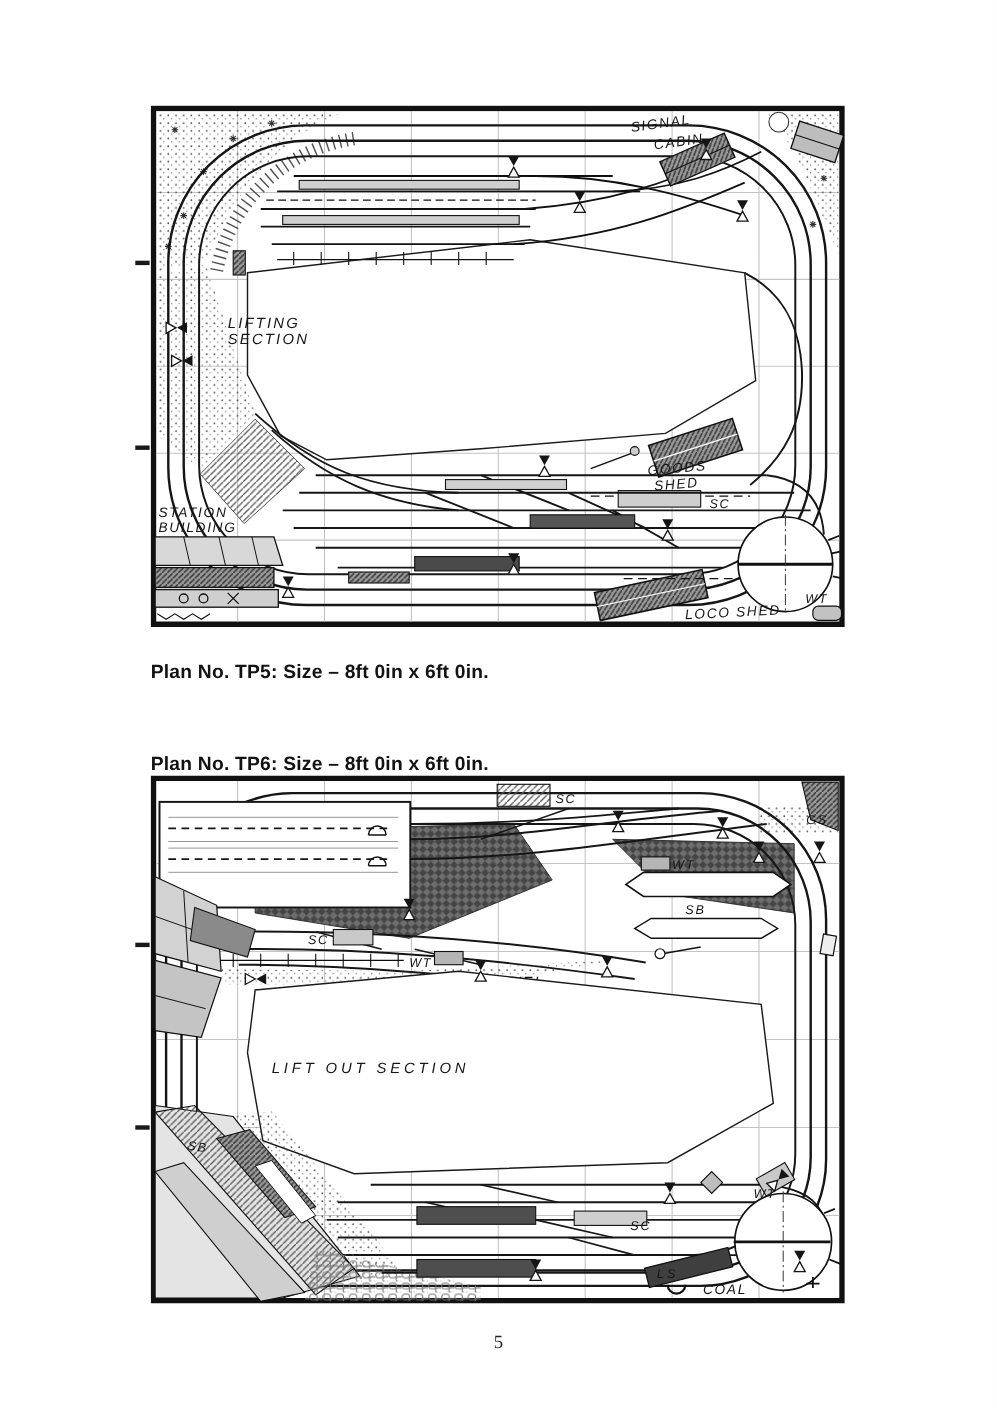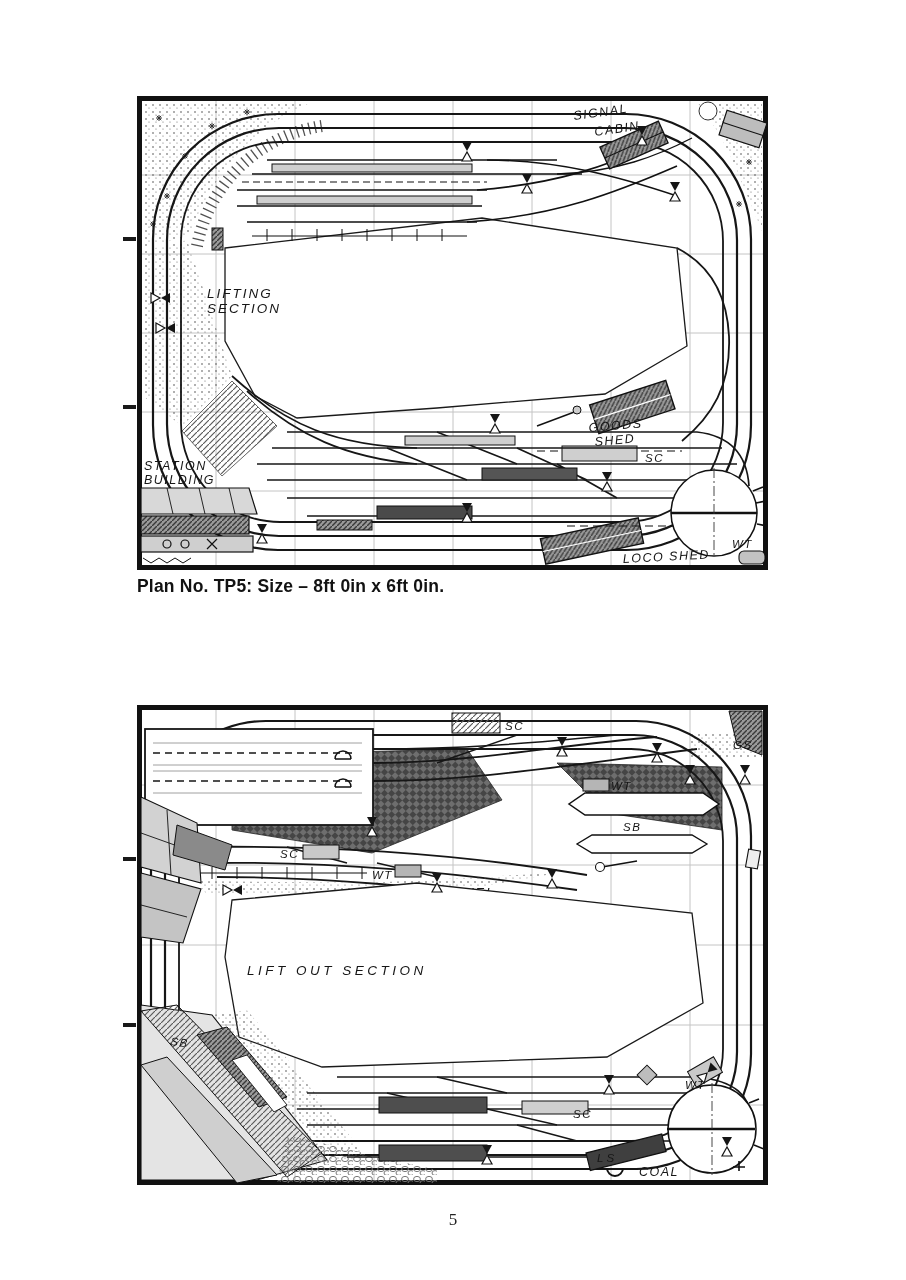--- a/index.html
+++ b/index.html
@@ -203,22 +203,23 @@
       <use href="#sg5" x="470" y="386"></use>
       <use href="#sg5" x="358" y="328"></use>
       <use href="#sg5" x="125" y="438"></use>
     </g>
 
     <text x="70" y="202" class="lbl14">LIFTING</text>
     <text x="70" y="217" class="lbl14">SECTION</text>
   </svg>
   </div>
 
-  <div class="caption" style="top:576px">Plan No. TP5: Size – 8ft 0in x 6ft 0in.</div>
-
+  <div class="caption" style="top:600px">Plan No. TP5: Size – 8ft 0in x 6ft 0in.</div>
+
+  <div class="caption" style="top:684px">Plan No. TP6: Size – 8ft 0in x 6ft 0in.</div>
 
   <div class="plan" style="left:137px;top:705px;width:631px;height:480px">
   <svg width="631" height="480" viewBox="0 0 631 480">
     <defs>
       <pattern id="p6stip" width="7" height="7" patternUnits="userSpaceOnUse">
         <circle cx="2" cy="2" r="0.8" fill="#4a4a4a"></circle>
             <circle cx="5" cy="5" r="0.6" fill="#6a6a6a"></circle>
       </pattern>
       <pattern id="p6hatch" width="6" height="6" patternUnits="userSpaceOnUse">
         <path d="M0,6 L6,0" stroke="#5a5a5a" stroke-width="1.2"></path>

